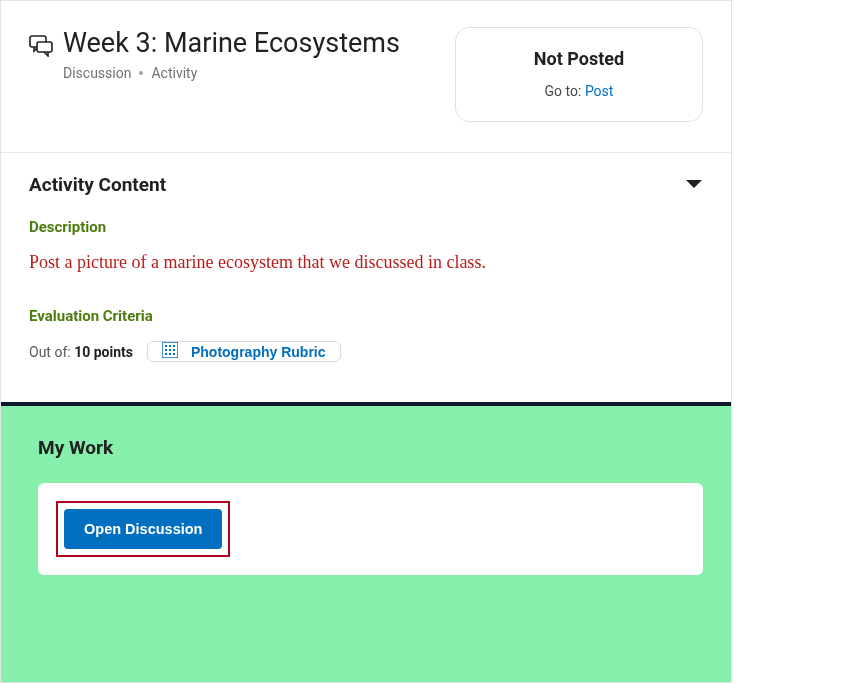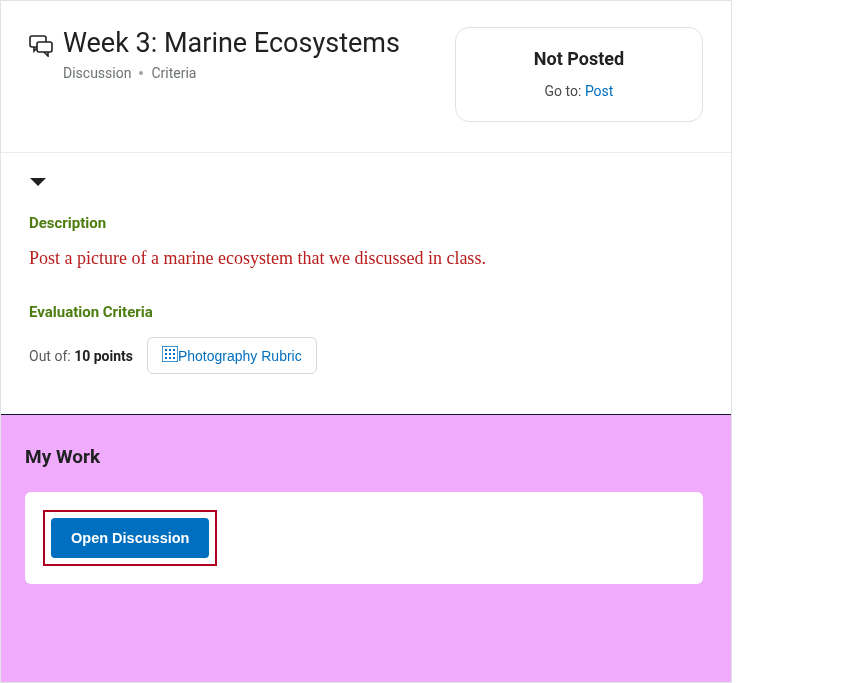--- a/index.html
+++ b/index.html
@@ -126,37 +126,37 @@
       color: #565a5c;
     }
     .out-of .points {
       font-weight: 700;
       color: #202122;
       text-align: right;
     }
     .rubric-btn {
       display: inline-flex;
       align-items: center;
-      gap: 0;
+      gap: 13px;
       border: 1px solid #d3d9de;
       border-radius: 6px;
-      padding: 8px 14px;
-      font-size: 14px;
-      font-weight: 400;
+      padding: 0 14px;
+      font-size: 14px;
+      font-weight: 700;
       color: #006fbf;
       background: #fff;
       cursor: pointer;
     }
     .rubric-icon {
       flex-shrink: 0;
     }
     .mywork-section {
-      background: #f0abfc;
-      border-top: 1px solid #0f172a;
-      padding: 30px 28px 30px 24px;
+      background: #86efac;
+      border-top: 4px solid #0f172a;
+      padding: 30px 28px 30px 37px;
       flex: 1;
     }
     .mywork-title {
       font-size: 19px;
       font-weight: 700;
       color: #202122;
       margin-bottom: 24px;
     }
     .work-panel {
       background: #fff;
@@ -193,36 +193,37 @@
           <path d="M5 12 L5 16 L9 12"></path>
           <rect x="8" y="7" width="15" height="10" rx="2" fill="#fff"></rect>
           <path d="M19 17 L19 21 L15 17"></path>
         </svg>
       </span>
       <div class="title-text-block">
         <h1 class="page-title">Week 3: Marine Ecosystems</h1>
         <div class="meta-row">
           <span>Discussion</span>
           <span class="meta-dot"></span>
-          <span>Criteria</span>
+          <span>Activity</span>
         </div>
       </div>
     </div>
 
     <div class="status-card">
       <div class="status-title">Not Posted</div>
       <div class="status-goto">
         <span>Go to:</span>
         <a>Post</a>
       </div>
     </div>
   </div>
 
   <div class="content-section">
     <div class="section-header">
+      <div class="section-title">Activity Content</div>
       <span class="chevron">
         <svg width="18" height="12" viewBox="0 0 18 12">
           <path d="M1 2 L9 10 L17 2 Z" fill="#202122"></path>
         </svg>
       </span>
     </div>
 
     <div class="field-label">Description</div>
     <div class="description-text">Post a picture of a marine ecosystem that we discussed in class.</div>
 

